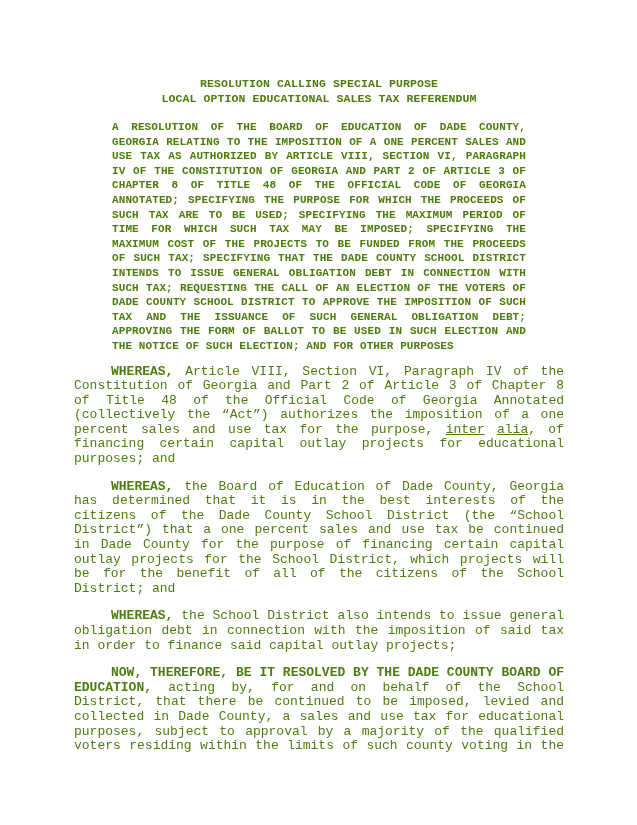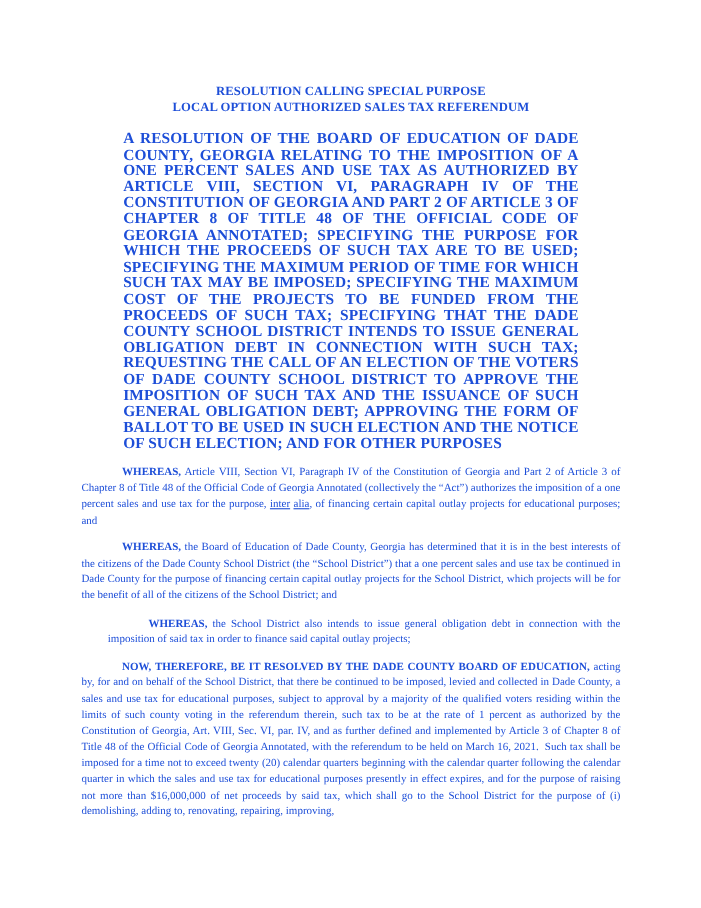--- a/index.html
+++ b/index.html
@@ -5,54 +5,54 @@
   html, body {
     margin: 0;
     padding: 0;
     background: #ffffff;
   }
   .page {
     position: relative;
     width: 637px;
     height: 754px;
     background: #ffffff;
-    font-family: Liberation Serif, serif;
-    color: #1d4ed8;
+    font-family: Liberation Mono, monospace;
+    color: #4d7c0f;
     overflow: hidden;
   }
   .content {
     position: absolute;
     left: 74px;
     top: 76px;
     width: 490px;
   }
   .title-line {
     text-align: center;
     font-weight: bold;
     font-size: 11.5px;
     line-height: 15px;
     letter-spacing: 0.1px;
   }
   .heading-block {
     margin: 14px 38px 0 38px;
     font-weight: bold;
-    font-size: 14px;
+    font-size: 11px;
     line-height: 14.6px;
     text-align: justify;
     letter-spacing: 0.1px;
   }
   .para {
-    font-size: 10px;
+    font-size: 13px;
     line-height: 14.6px;
     text-align: justify;
     text-indent: 37px;
   }
   .para-whereas-1 { margin-top: 11px; }
   .para-whereas-2 { margin-top: 0; }
-  .para-whereas-3 { margin-top: 11px; margin-left: 24px; }
+  .para-whereas-3 { margin-top: 11px; }
   .para-resolved  { margin-top: 0; }
   .lead {
     font-weight: bold;
   }
   .ul {
     text-decoration: underline;
   }
   .page-number {
     position: absolute;
     top: 778px;
@@ -63,21 +63,21 @@
     line-height: 14px;
   }
 </style>
 </head>
 <body>
 
 <div class="page">
   <div class="content">
 
     <div class="title-line">RESOLUTION CALLING SPECIAL PURPOSE</div>
-    <div class="title-line">LOCAL OPTION AUTHORIZED SALES TAX REFERENDUM</div>
+    <div class="title-line">LOCAL OPTION EDUCATIONAL SALES TAX REFERENDUM</div>
 
     <div class="heading-block">A RESOLUTION OF THE BOARD OF EDUCATION OF DADE COUNTY, GEORGIA RELATING TO THE IMPOSITION OF A ONE PERCENT SALES AND USE TAX AS AUTHORIZED BY ARTICLE VIII, SECTION VI, PARAGRAPH IV OF THE CONSTITUTION OF GEORGIA AND PART 2 OF ARTICLE 3 OF CHAPTER 8 OF TITLE 48 OF THE OFFICIAL CODE OF GEORGIA ANNOTATED; SPECIFYING THE PURPOSE FOR WHICH THE PROCEEDS OF SUCH TAX ARE TO BE USED; SPECIFYING THE MAXIMUM PERIOD OF TIME FOR WHICH SUCH TAX MAY BE IMPOSED; SPECIFYING THE MAXIMUM COST OF THE PROJECTS TO BE FUNDED FROM THE PROCEEDS OF SUCH TAX; SPECIFYING THAT THE DADE COUNTY SCHOOL DISTRICT INTENDS TO ISSUE GENERAL OBLIGATION DEBT IN CONNECTION WITH SUCH TAX; REQUESTING THE CALL OF AN ELECTION OF THE VOTERS OF DADE COUNTY SCHOOL DISTRICT TO APPROVE THE IMPOSITION OF SUCH TAX AND THE ISSUANCE OF SUCH GENERAL OBLIGATION DEBT; APPROVING THE FORM OF BALLOT TO BE USED IN SUCH ELECTION AND THE NOTICE OF SUCH ELECTION; AND FOR OTHER PURPOSES</div>
 
     <p class="para para-whereas-1"><b class="lead">WHEREAS,</b><span> Article VIII, Section VI, Paragraph IV of the Constitution of Georgia and Part 2 of Article 3 of Chapter 8 of Title 48 of the Official Code of Georgia Annotated (collectively the “Act”) authorizes the imposition of a one percent sales and use tax for the purpose, </span><u class="ul">inter</u> <u class="ul">alia</u><span>, of financing certain capital outlay projects for educational purposes; and</span></p>
 
     <p class="para para-whereas-2"><b class="lead">WHEREAS,</b><span> the Board of Education of Dade County, Georgia has determined that it is in the best interests of the citizens of the Dade County School District (the “School District”) that a one percent sales and use tax be continued in Dade County for the purpose of financing certain capital outlay projects for the School District, which projects will be for the benefit of all of the citizens of the School District; and</span></p>
 
     <p class="para para-whereas-3"><b class="lead">WHEREAS,</b><span> the School District also intends to issue general obligation debt in connection with the imposition of said tax in order to finance said capital outlay projects;</span></p>
 
     <p class="para para-resolved"><b class="lead">NOW, THEREFORE, BE IT RESOLVED BY THE DADE COUNTY BOARD OF EDUCATION,</b><span> acting by, for and on behalf of the School District, that there be continued to be imposed, levied and collected in Dade County, a sales and use tax for educational purposes, subject to approval by a majority of the qualified voters residing within the limits of such county voting in the referendum therein, such tax to be at the rate of 1 percent as authorized by the Constitution of Georgia, Art. VIII, Sec. VI, par. IV, and as further defined and implemented by Article 3 of Chapter 8 of Title 48 of the Official Code of Georgia Annotated, with the referendum to be held on March 16, 2021.&nbsp; Such tax shall be imposed for a time not to exceed twenty (20) calendar quarters beginning with the calendar quarter following the calendar quarter in which the sales and use tax for educational purposes presently in effect expires, and for the purpose of raising not more than $16,000,000 of net proceeds by said tax, which shall go to the School District for the purpose of (i) demolishing, adding to, renovating, repairing, improving,</span></p>

